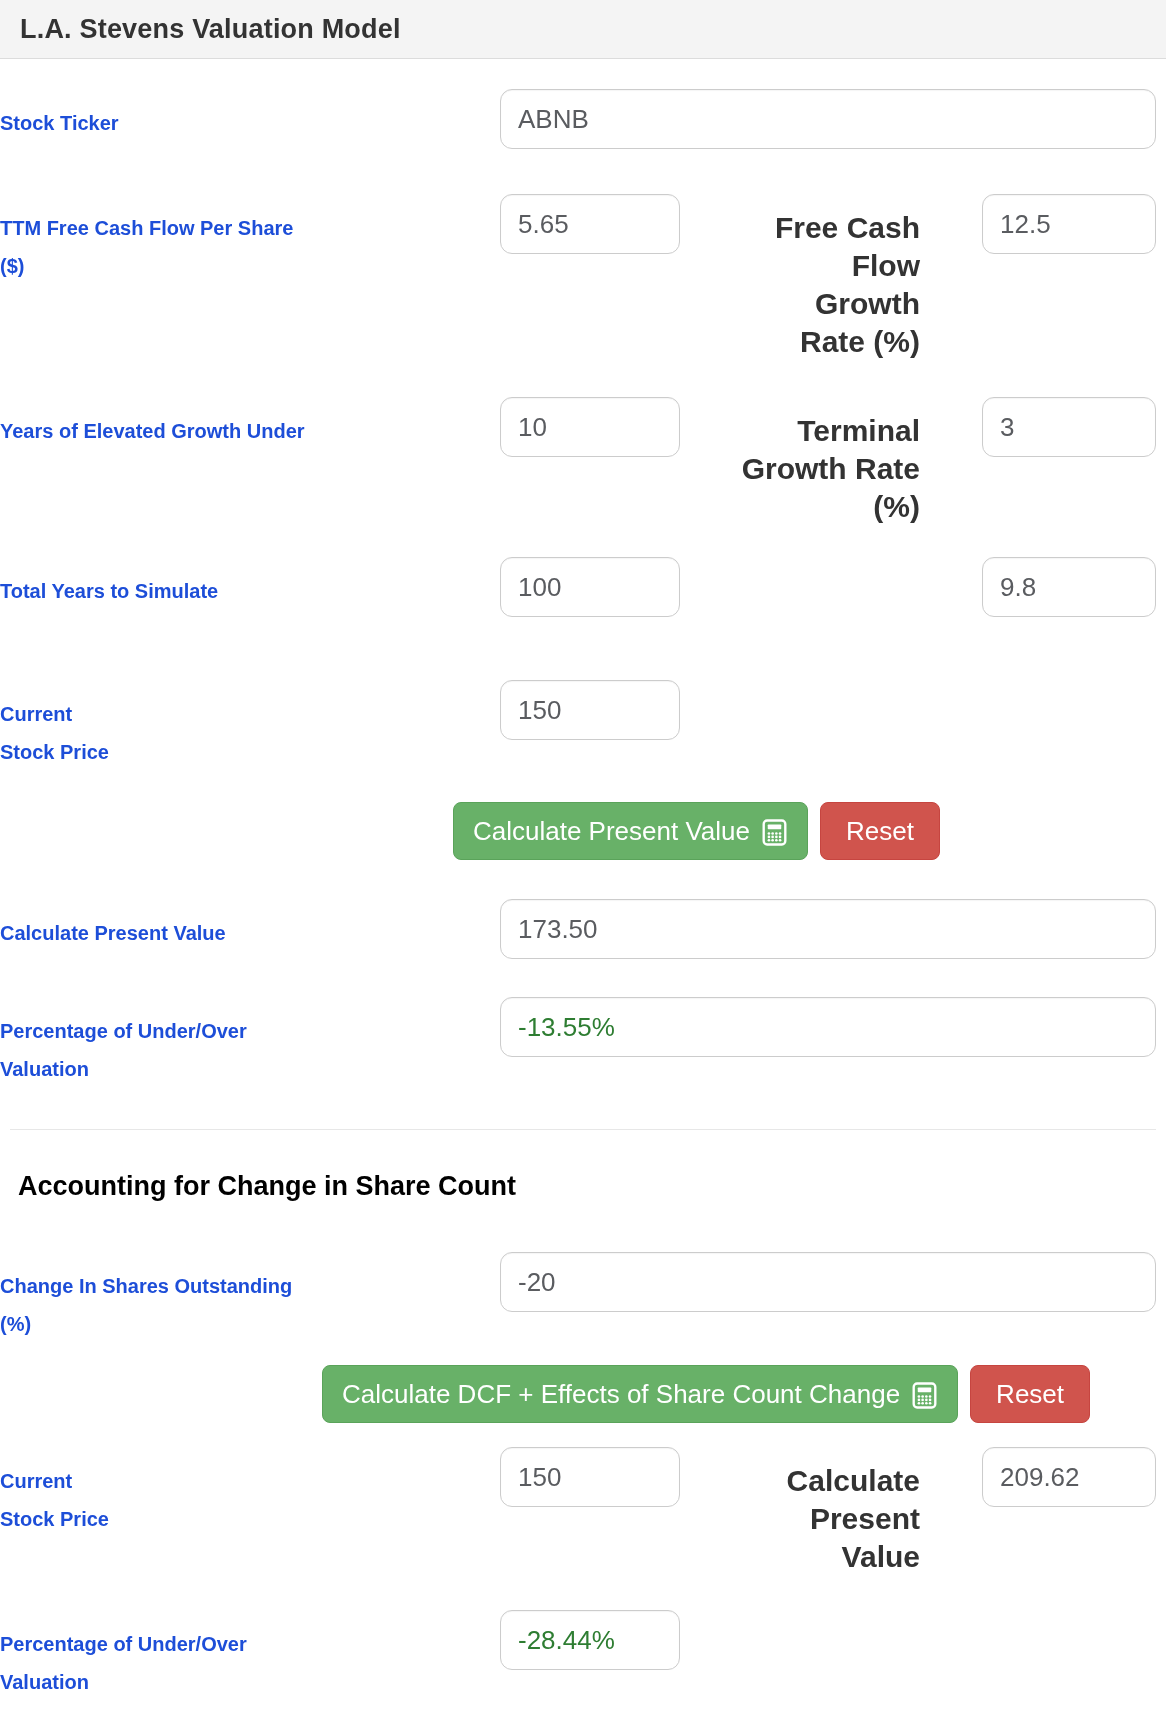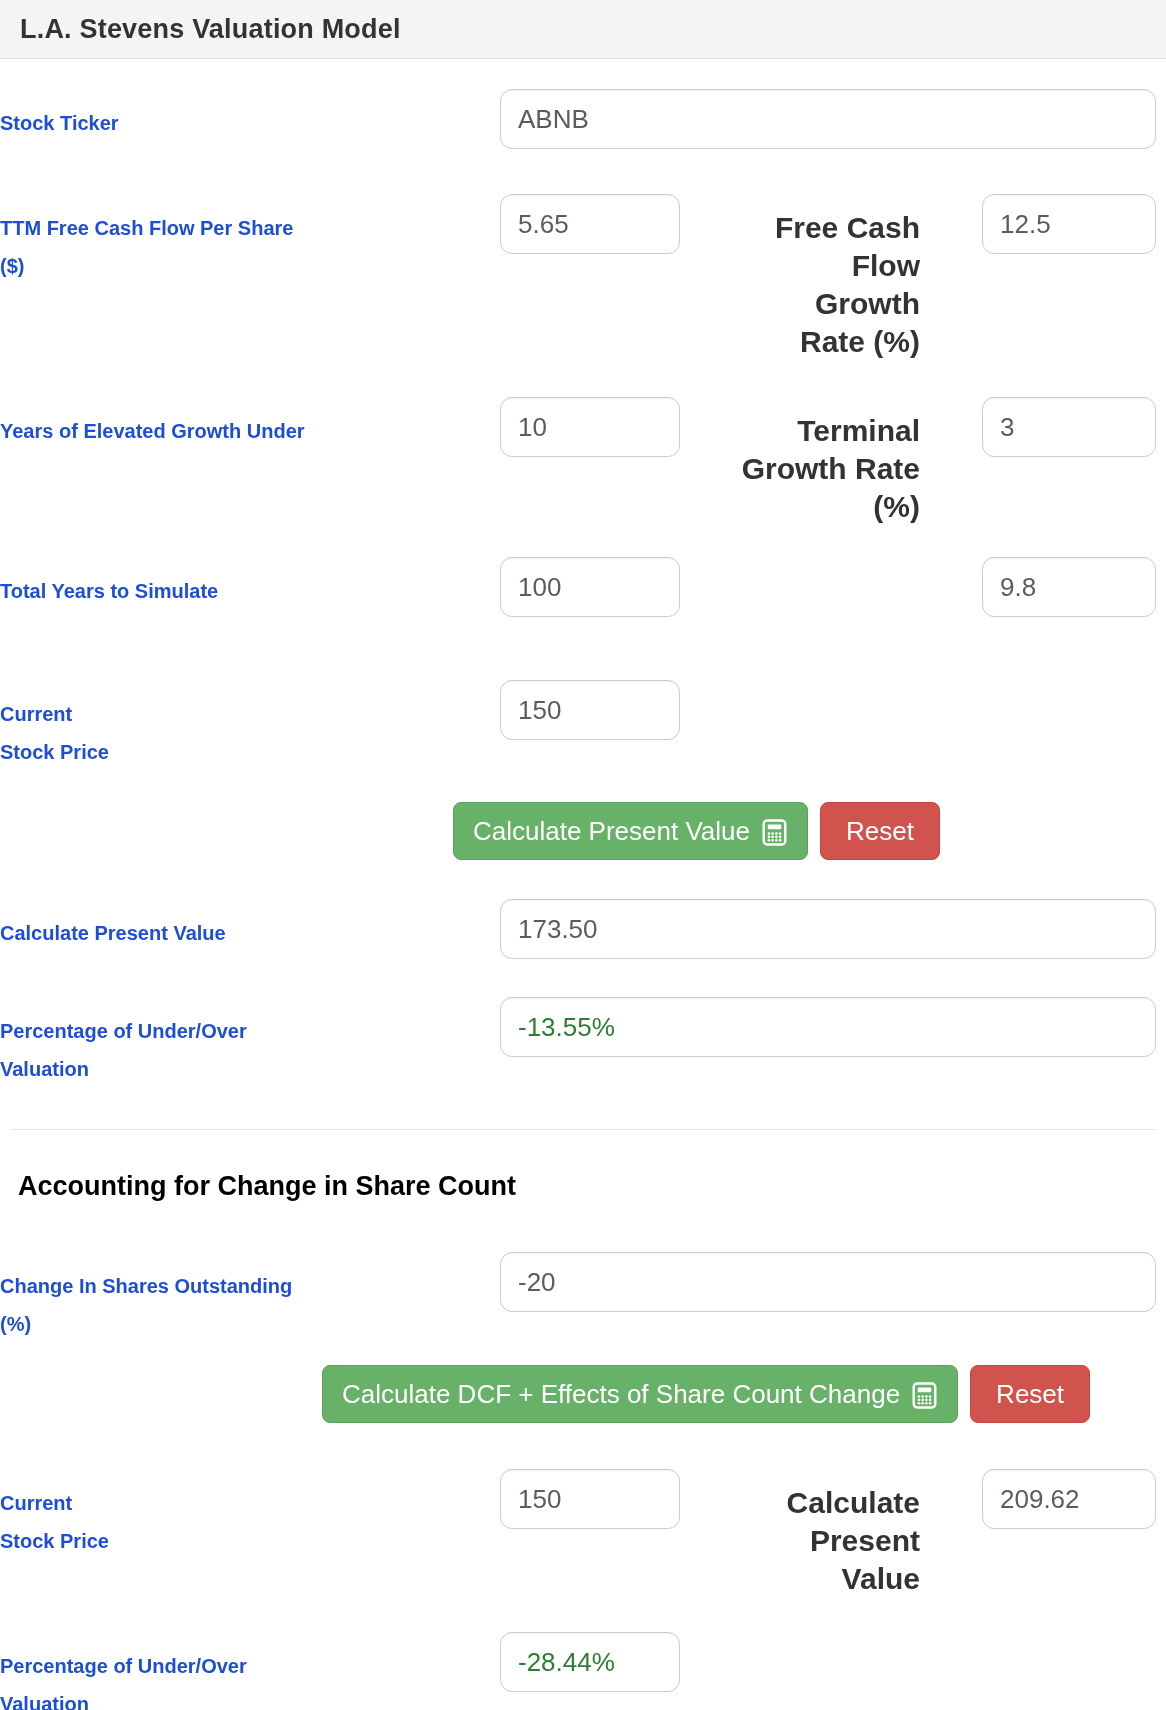--- a/index.html
+++ b/index.html
@@ -49,21 +49,21 @@
   .green-text { color:#2e7d32; }
 
   
   .mb-a { margin-bottom:45px; }
   .mb-b { margin-bottom:36px; }
   .mb-c { margin-bottom:31px; }
   .mb-d { margin-bottom:32px; }
   .mb-e { margin-bottom:39px; }
   .mb-f { margin-bottom:38px; }
   .mb-g { margin-bottom:22px; }
-  .mb-h { margin-bottom:46px;padding-left:27px; }
+  .mb-h { margin-bottom:24px;padding-left:27px; }
   .mb-i { margin-bottom:34px; }
   .minh-2l { min-height:91px; }
   .minh-3l { min-height:129px; }
 
   
   .btn-row { display:flex; gap:12px; }
   .btn-row-1 { margin-left:453px; }
   .btn-row-2 { margin-left:295px; }
   .btn {
     height:58px; border-radius:8px; cursor:pointer;

